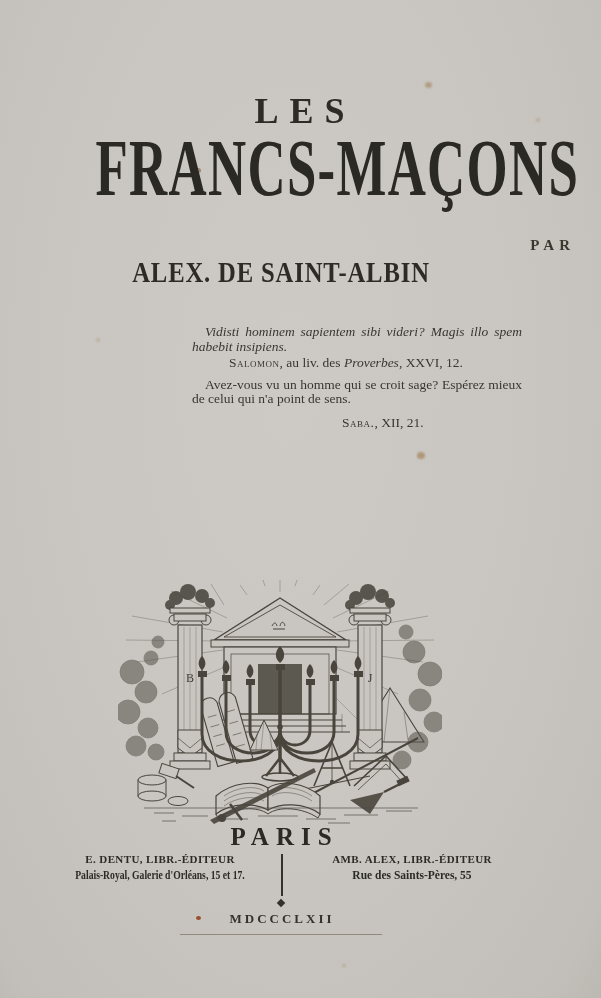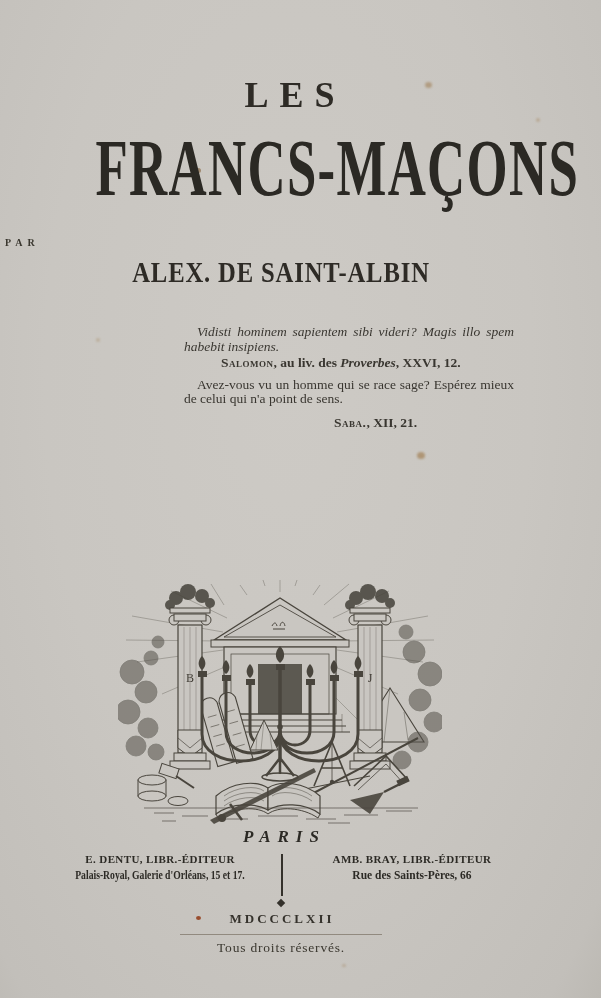--- a/index.html
+++ b/index.html
@@ -16,58 +16,58 @@
   .speck{position:absolute;border-radius:50%;pointer-events:none;}
   .s1{left:425px;top:82px;width:7px;height:6px;background:#ab9272;opacity:.8;filter:blur(1px);}
   .s2{left:196px;top:168px;width:5px;height:5px;background:#8d6f4e;opacity:.7;filter:blur(.7px);}
   .s3{left:417px;top:452px;width:8px;height:7px;background:#a5855c;opacity:.75;filter:blur(1px);}
   .s4{left:196px;top:916px;width:5px;height:4px;background:#94411f;opacity:.9;filter:blur(.4px);}
   .s5{left:536px;top:118px;width:4px;height:4px;background:#b09878;opacity:.6;filter:blur(.8px);}
   .s6{left:342px;top:964px;width:4px;height:3px;background:#a78e6e;opacity:.5;filter:blur(.8px);}
   .s7{left:96px;top:338px;width:4px;height:4px;background:#b09878;opacity:.5;filter:blur(1px);}
 
   .half-title{
-    position:absolute;left:0;top:74px;width:562px;text-align:center;
-    font-size:36px;font-weight:700;letter-spacing:11px;padding-left:14px;
+    position:absolute;left:0;top:90px;width:562px;text-align:center;
+    font-size:36px;font-weight:700;letter-spacing:11px;padding-left:24px;
     color:#2e2b26;
   }
   .main-title{
     position:absolute;left:0;top:128px;width:562px;text-align:center;
     font-size:80px;font-weight:700;letter-spacing:2px;line-height:1.0;
     transform:scaleX(.66);transform-origin:50% 0;
     color:#2b2924;white-space:nowrap;
   }
   .byline{
-    position:absolute;left:0;top:237px;width:562px;text-align:left;
-    font-size:10px;font-weight:700;letter-spacing:5px;padding-left:5px;color:#3a372f;
+    position:absolute;left:0;top:237px;width:562px;text-align:right;
+    font-size:15px;font-weight:700;letter-spacing:5px;padding-left:13px;color:#3a372f;
   }
   .author{
     position:absolute;left:0;top:256px;width:562px;text-align:center;
     font-size:29px;font-weight:700;letter-spacing:1px;
     transform:scaleX(.85);transform-origin:50% 0;
     color:#2e2b26;white-space:nowrap;
   }
   .epigraphs{
-    position:absolute;left:184px;top:325px;width:330px;
+    position:absolute;left:192px;top:325px;width:330px;
     font-size:13.5px;line-height:14.5px;color:#393630;
     text-align:justify;
   }
   .epigraphs p{margin:0;padding:0;text-indent:13px;}
   .epigraphs p.lat{font-style:italic;margin-bottom:2px;}
   .epigraphs p.fr{margin-bottom:9px;}
-  .epigraphs p.attr{text-indent:0;text-align:left;margin-bottom:7px;font-weight:bold;}
+  .epigraphs p.attr{text-indent:0;text-align:left;margin-bottom:7px;}
   .epigraphs p.attr1{padding-left:37px;}
   .epigraphs p.attr2{padding-left:150px;}
   .sc{font-variant:small-caps;letter-spacing:.5px;}
   .it{font-style:italic;}
 
   .vignette{position:absolute;left:118px;top:580px;}
 
   .imprint{position:absolute;left:0;top:826px;width:562px;color:#2f2c27;}
-  .city{text-align:center;font-size:17px;font-weight:700;letter-spacing:7px;padding-left:7px;line-height:22px;color:#2b2924;font-style:italic;}
+  .city{text-align:center;font-size:25px;font-weight:700;letter-spacing:7px;padding-left:7px;line-height:22px;color:#2b2924;}
   .pubs{position:relative;margin-top:5px;height:50px;}
   .pub{position:absolute;text-align:center;}
   .pub-left{left:34px;top:0;width:252px;}
   .pub-right{left:292px;top:0;width:240px;}
   .pname{font-size:11px;font-weight:700;letter-spacing:.4px;white-space:nowrap;color:#2c2a25;}
   .paddr{font-size:11.5px;font-weight:700;margin-top:4px;white-space:nowrap;color:#2c2a25;}
   .paddr.condensed{transform:scaleX(.84);transform-origin:50% 0;}
   .divider{position:absolute;left:281px;top:1px;width:2px;height:42px;background:#34312b;}
   .diamond{position:absolute;left:278px;top:47px;width:6px;height:6px;background:#34312b;transform:rotate(45deg);}
   .year{text-align:center;font-size:13px;font-weight:700;letter-spacing:3px;padding-left:2px;margin-top:8px;color:#35322c;}
@@ -93,21 +93,21 @@
   <div class="speck s7"></div>
 
   <div class="half-title">LES</div>
   <div class="main-title">FRANCS-MAÇONS</div>
   <div class="byline">PAR</div>
   <div class="author">ALEX. DE SAINT-ALBIN</div>
 
   <div class="epigraphs">
     <p class="lat">Vidisti hominem sapientem sibi videri? Magis illo spem habebit insipiens.</p>
     <p class="attr attr1"><span class="sc">Salomon</span><span>, au liv. des </span><span class="it">Proverbes</span><span>, XXVI, 12.</span></p>
-    <p class="fr">Avez-vous vu un homme qui se race sage? Espérez mieux de celui qui n'a point de sens.</p>
+    <p class="fr">Avez-vous vu un homme qui se croit sage? Espérez mieux de celui qui n'a point de sens.</p>
     <p class="attr attr2"><span class="sc">Saba.</span><span>, XII, 21.</span></p>
   </div>
 
   <svg class="vignette" width="324" height="250" viewBox="0 0 324 250">
 
     <g class="ln" stroke-width=".8" opacity=".4">
       <path d="M219,52 L310,36 M215,38 L271,11 M206,25 L231,4 M195,15 L202,5 M177,6 L179,0
                M162,12 L162,0 M147,6 L145,0 M129,15 L122,5 M106,25 L93,4 M109,38 L53,11
                M105,52 L14,36 M219,70 L305,82 M105,70 L19,82 M215,86 L280,114 M109,86 L44,114
                M203,103 L240,140 M121,103 L84,140 M221,61 L316,60 M103,61 L8,60"></path>
@@ -283,22 +283,21 @@
   <div class="imprint">
     <div class="city">PARIS</div>
     <div class="pubs">
       <div class="pub pub-left">
         <div class="pname">E. DENTU, LIBR.-ÉDITEUR</div>
         <div class="paddr condensed">Palais-Royal, Galerie d'Orléans, 15 et 17.</div>
       </div>
       <div class="divider"></div>
       <div class="diamond"></div>
       <div class="pub pub-right">
-        <div class="pname">AMB. BRAY, LIBR.-ÉDITEUR</div>
-        <div class="paddr">Rue des Saints-Pères, 66</div>
+        <div class="pname">AMB. ALEX, LIBR.-ÉDITEUR</div>
+        <div class="paddr">Rue des Saints-Pères, 55</div>
       </div>
     </div>
     <div class="year">MDCCCLXII</div>
     <div class="rule"></div>
-    <div class="rights">Tous droits réservés.</div>
   </div>
 
 </div>
 
 </body></html>

